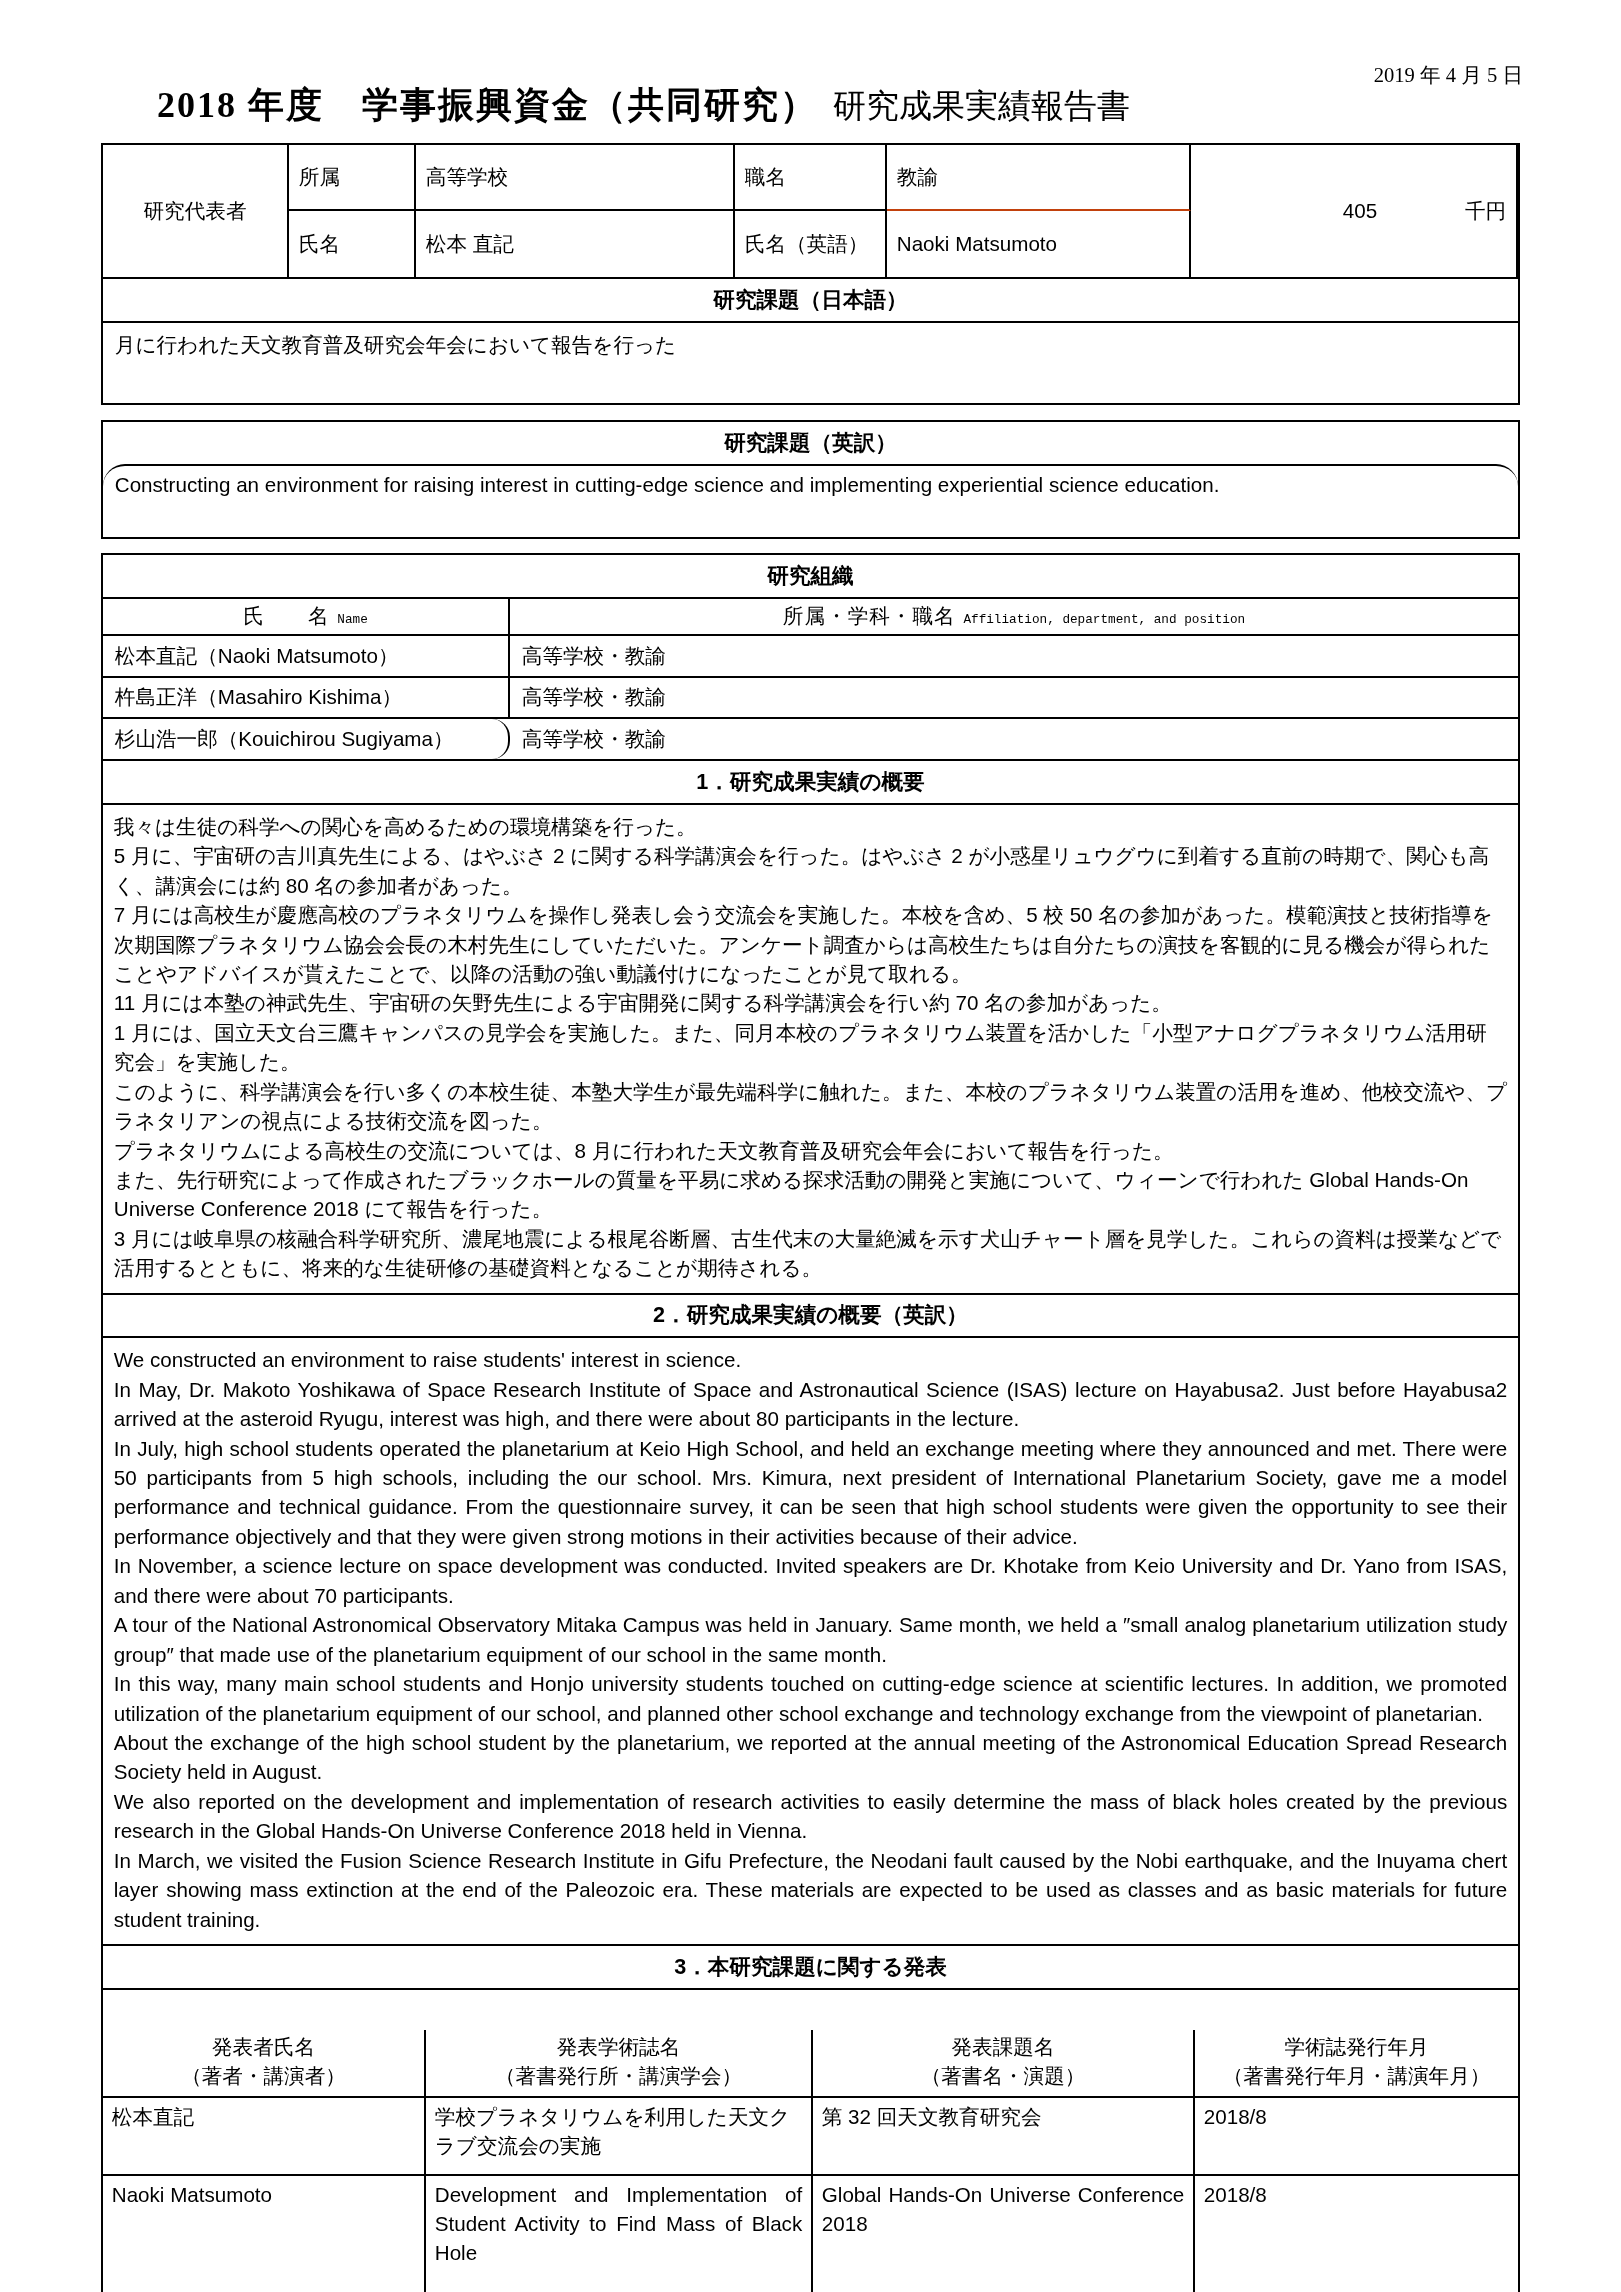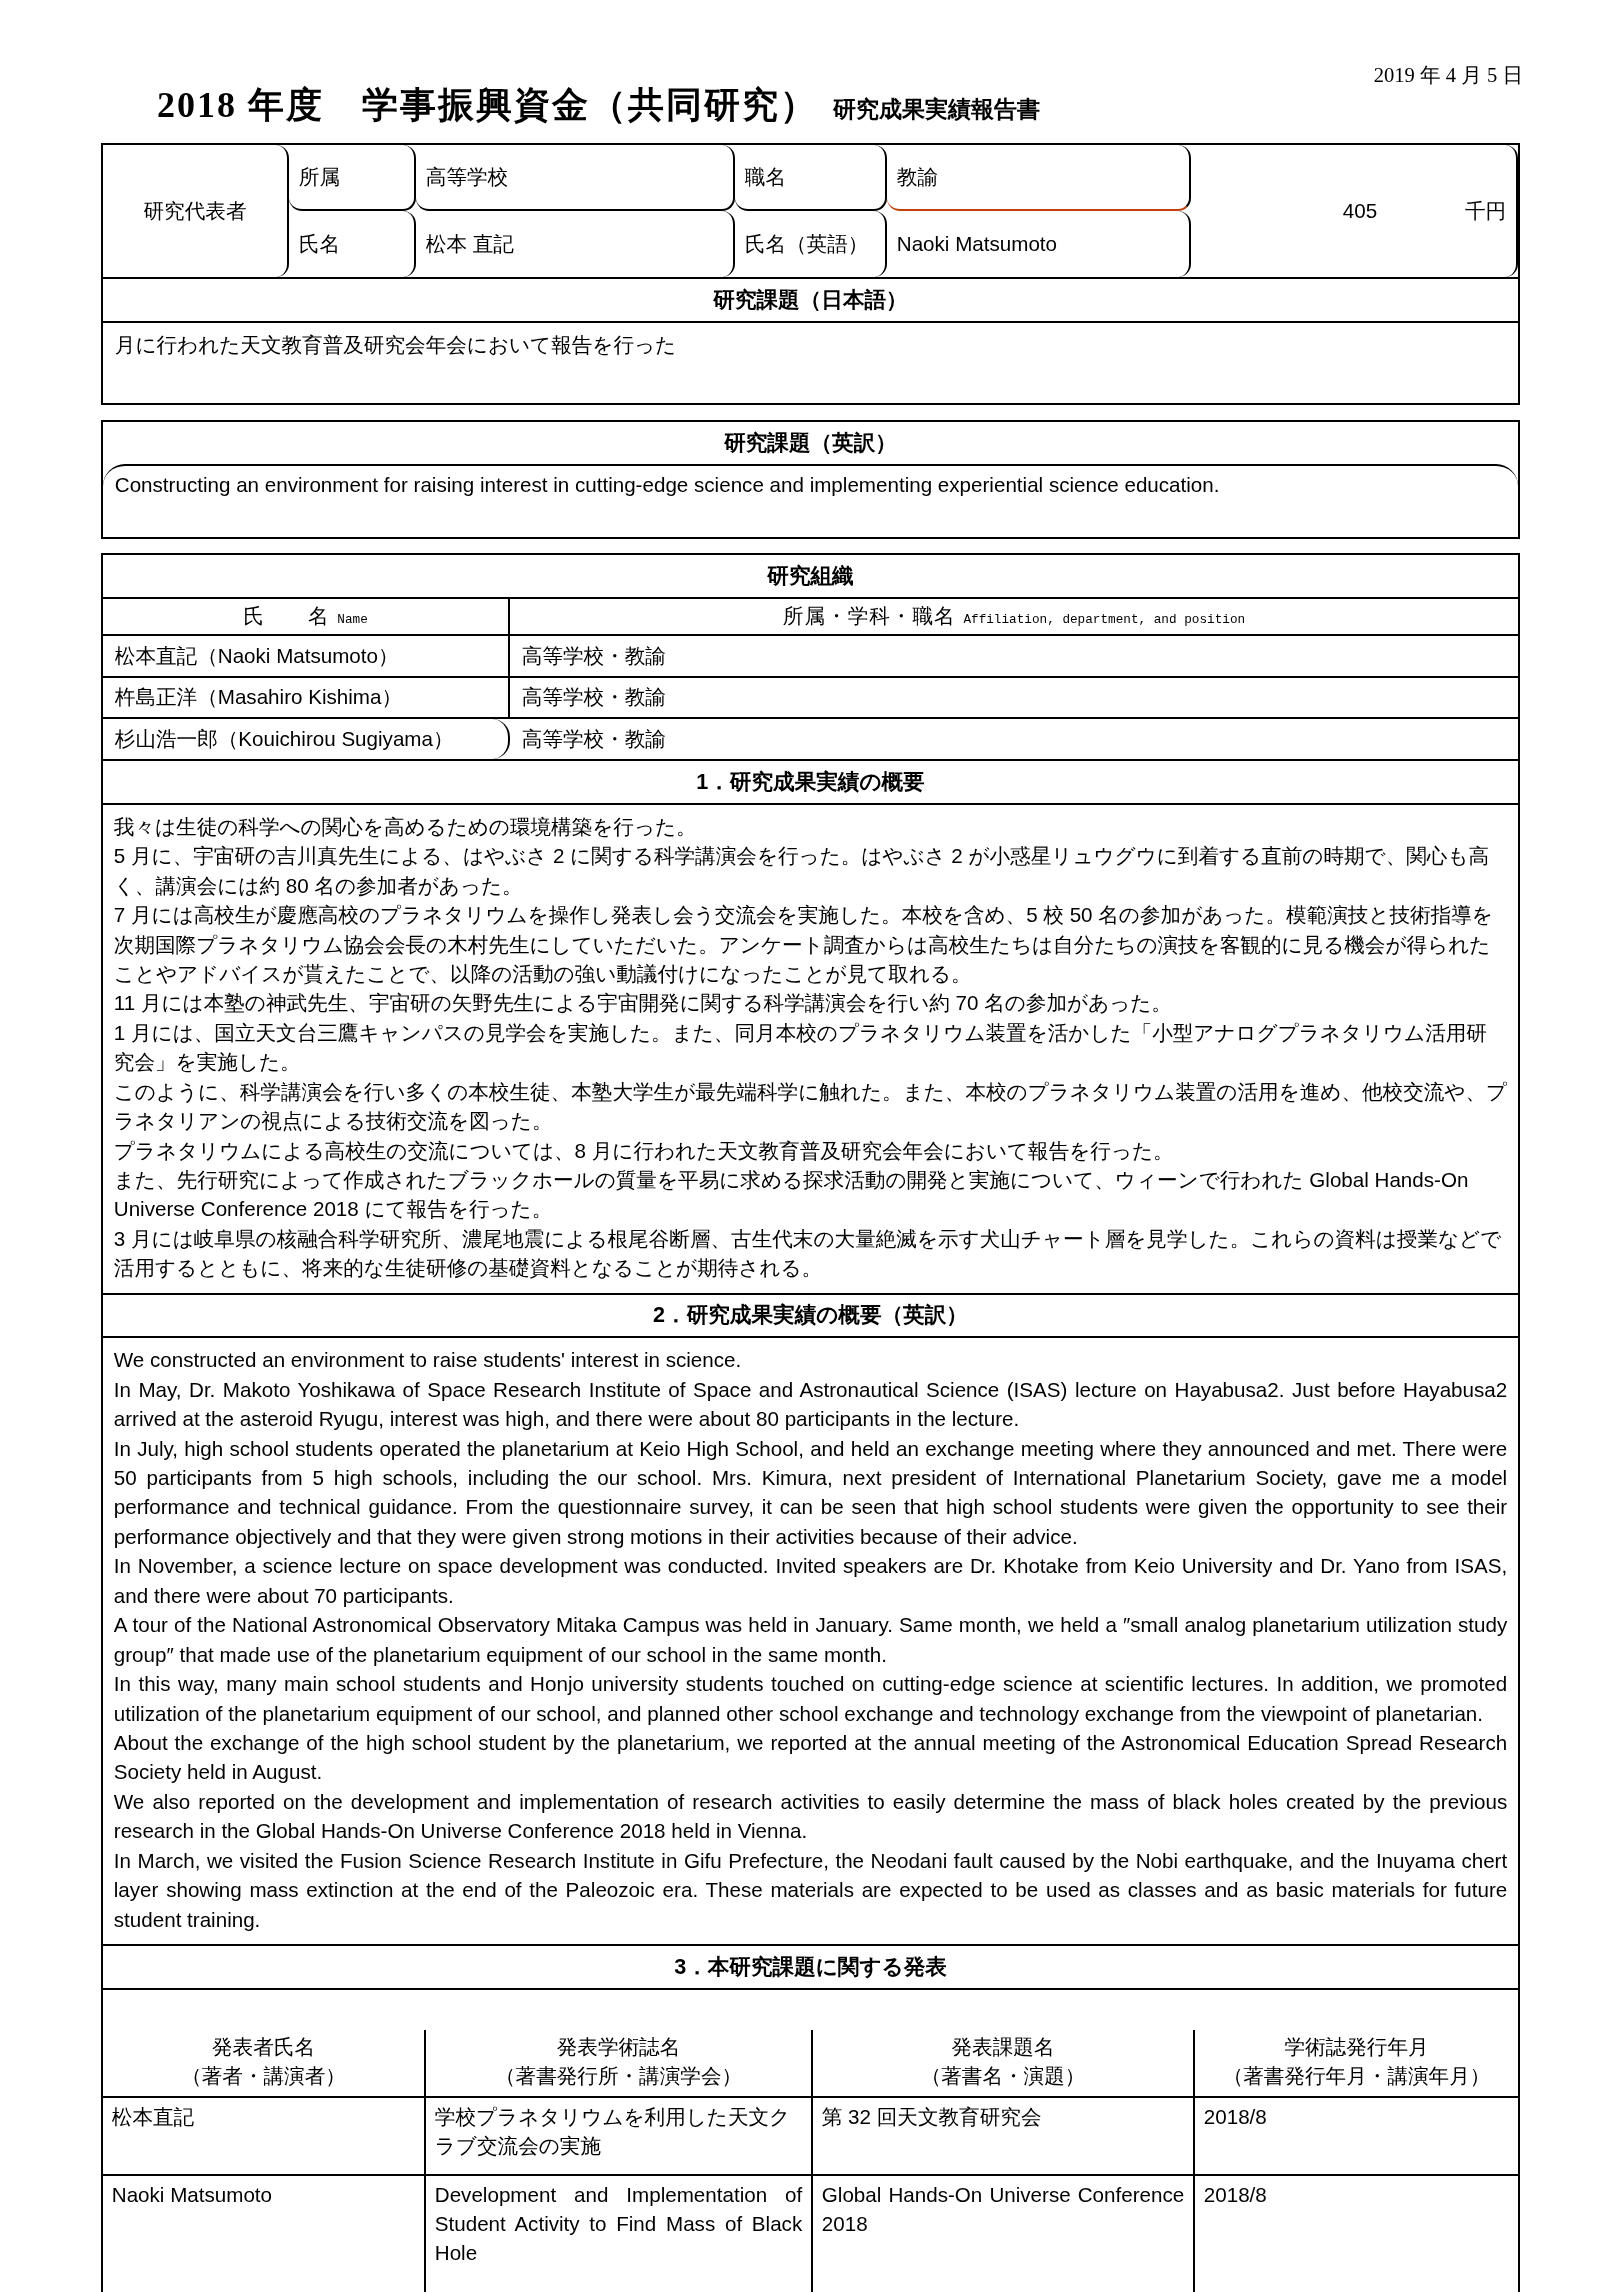--- a/index.html
+++ b/index.html
@@ -17,33 +17,33 @@
     position:absolute; top:61px; right:98px;
     font-family:"Liberation Serif","DejaVu Serif",serif;
     font-size:20.6px;
   }
   .title-row {
     display:flex; align-items:baseline; gap:15px;
     margin:19.6px 0 13.7px 56px;
     font-family:"Liberation Serif","DejaVu Serif",serif;
   }
   .title-main { font-size:36px; letter-spacing:2px; font-weight:bold; }
-  .title-sub  { font-size:23px; font-weight:bold; }
+  .title-sub  { font-size:33px; font-weight:normal; }
 
   .block { border:2.9px solid #000; margin-bottom:14.7px; background:#fff; }
   .block > * + * { border-top:2px solid #000; }
 
   .sec-header {
     text-align:center; font-weight:bold; font-size:21.6px;
     padding:5.9px 0 6.9px 0;
   }
 
   
   .rep-grid { display:grid; grid-template-columns:186px 127px 319px 152px 304px 142px 1fr; grid-auto-rows:66px; }
-  .rep-grid > div { display:flex; align-items:center; padding:0 9.8px; border-right:2px solid #000;border-radius:13px; }
+  .rep-grid > div { display:flex; align-items:center; padding:0 9.8px; border-right:2px solid #000; }
   .rg-c1 { grid-column:1; grid-row:1 / span 2; justify-content:center; }
   .rg-c2a{ grid-column:2; grid-row:1; border-bottom:2px solid #000; }
   .rg-c3a{ grid-column:3; grid-row:1; border-bottom:2px solid #000; }
   .rg-c4a{ grid-column:4; grid-row:1; border-bottom:2px solid #000; }
   .rg-c5a{ grid-column:5; grid-row:1; border-bottom:2px solid #c2410c; }
   .rg-c6 { grid-column:6; grid-row:1 / span 2; justify-content:center; }
   .rg-c7 { grid-column:7; grid-row:1 / span 2; border-right:none; justify-content:space-between; }
   .rg-c2b{ grid-column:2; grid-row:2; }
   .rg-c3b{ grid-column:3; grid-row:2; }
   .rg-c4b{ grid-column:4; grid-row:2; }

